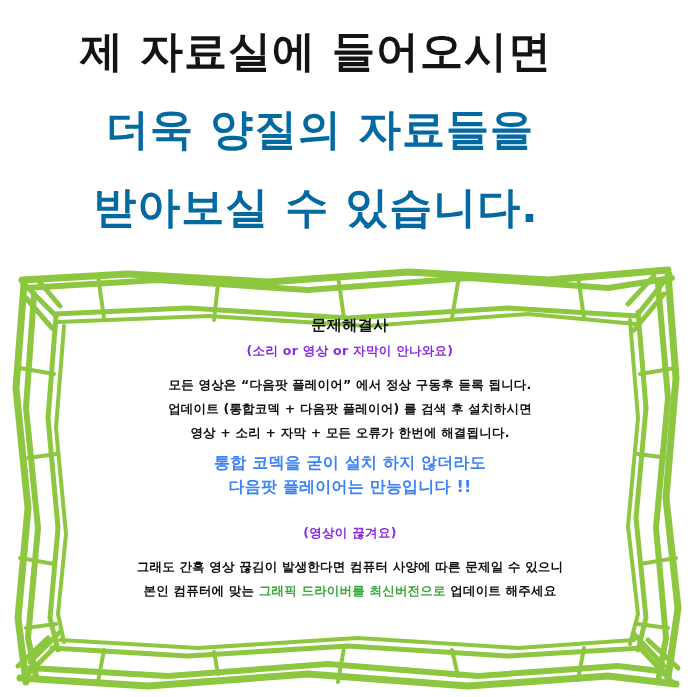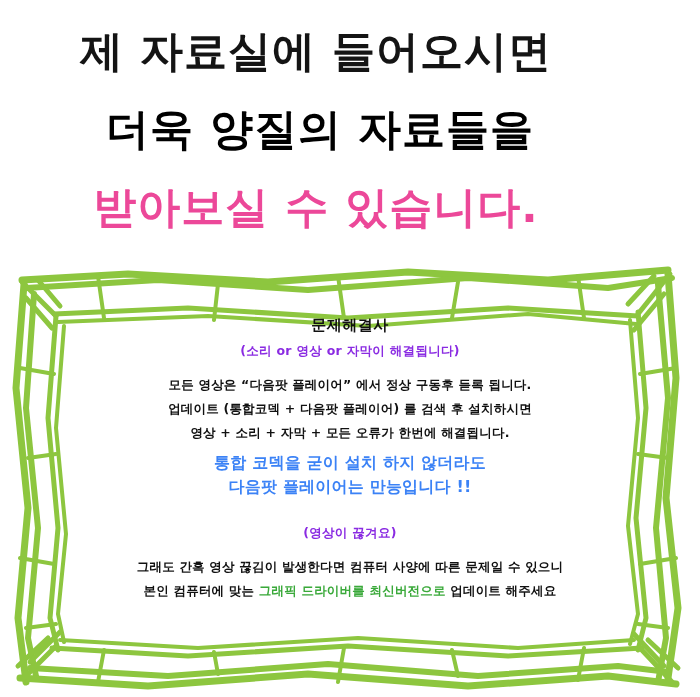--- a/index.html
+++ b/index.html
@@ -30,22 +30,22 @@
   }
   .headline-line {
     font-family: "DejaVu Sans", sans-serif;
     font-weight: bold;
     font-size: 43px;
     line-height: 78px;
     letter-spacing: 1px;
     white-space: nowrap;
   }
   .hl-1 { color: #141414; }
-  .hl-2 { color: #000000; padding-left: 8px; }
-  .hl-3 { color: #ec4899; }
+  .hl-2 { color: #0369a1; padding-left: 8px; }
+  .hl-3 { color: #0369a1; }
 
   
   .frame {
     position: absolute;
     left: 8px;
     top: 258px;
     width: 684px;
     height: 432px;
   }
   .frame svg {
@@ -137,21 +137,21 @@
         <path stroke-width="4" d="M90,424 L96,392 M210,416 L206,394 M330,424 L336,390 M450,418 L444,392 M570,422 L576,390"></path>
         <path stroke-width="4" d="M12,110 L46,116 M20,200 L48,196 M12,300 L46,306 M18,370 L48,366"></path>
         <path stroke-width="4" d="M668,110 L632,116 M660,200 L630,196 M668,300 L632,306 M660,370 L630,366"></path>
       </g>
     </svg>
   </div>
 
   <div class="content">
     <div class="c-title">문제해결사</div>
 
-    <div class="c-sub">(소리 or 영상 or 자막이 해결됩니다)</div>
+    <div class="c-sub">(소리 or 영상 or 자막이 안나와요)</div>
     <div class="c-line">모든 영상은 “다음팟 플레이어” 에서 정상 구동후 듣록 됩니다.</div>
     <div class="c-line">업데이트 (통합코덱 + 다음팟 플레이어) 를 검색 후 설치하시면</div>
     <div class="c-line">영상 + 소리 + 자막 + 모든 오류가 한번에 해결됩니다.</div>
     <div class="gap-sm"></div>
     <div class="c-line-red">통합 코덱을 굳이 설치 하지 않더라도</div>
     <div class="c-line-red">다음팟 플레이어는 만능입니다 !!</div>
 
     <div class="gap-lg"></div>
 
     <div class="c-sub">(영상이 끊겨요)</div>

